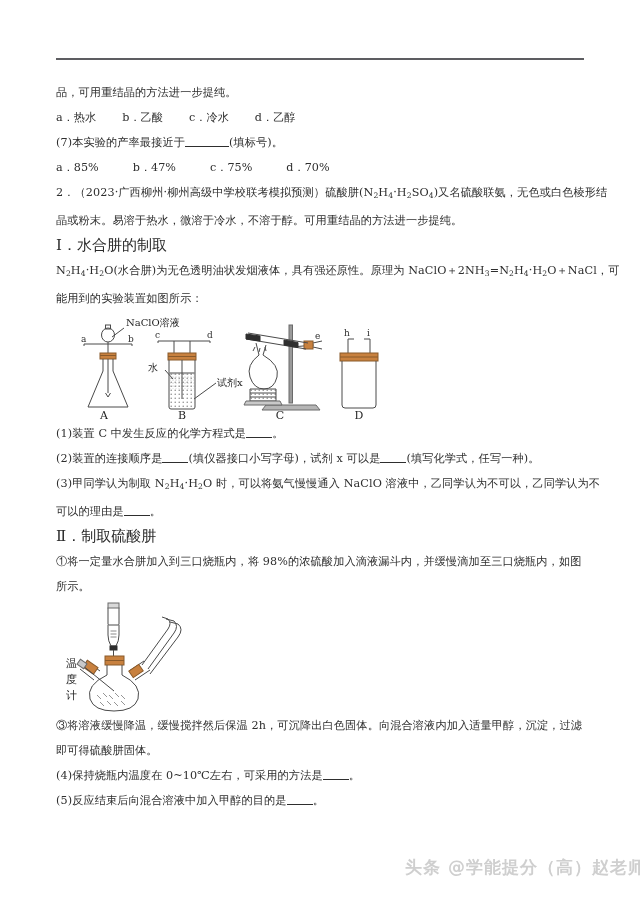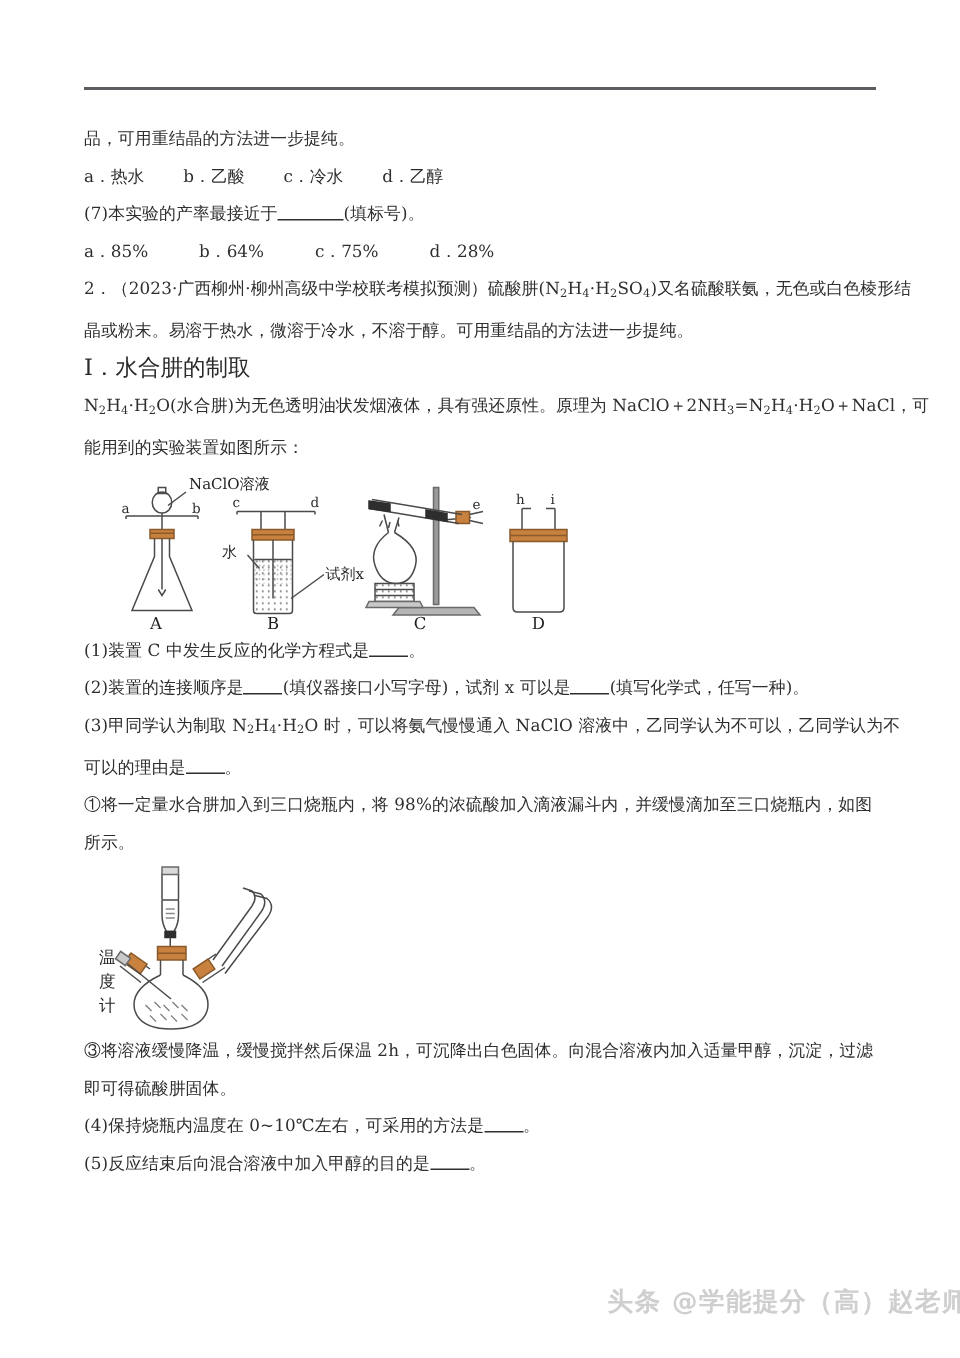--- a/index.html
+++ b/index.html
@@ -92,21 +92,21 @@
 
     <div class="line">品，可用重结晶的方法进一步提纯。</div>
 
     <div class="opts">
       <span class="opt"><span>a．</span><span>热水</span></span><span class="gap-s"></span><span class="opt"><span>b．</span><span>乙酸</span></span><span class="gap-s"></span><span class="opt"><span>c．</span><span>冷水</span></span><span class="gap-s"></span><span class="opt"><span>d．</span><span>乙醇</span></span>
     </div>
 
     <div class="line"><span>(7)本实验的产率最接近于</span><span class="blank-l"></span><span>(填标号)。</span></div>
 
     <div class="opts">
-      <span class="opt"><span>a．</span><span>85%</span></span><span class="gap-m"></span><span class="opt"><span>b．</span><span>64%</span></span><span class="gap-m"></span><span class="opt"><span>c．</span><span>75%</span></span><span class="gap-m"></span><span class="opt"><span>d．</span><span>28%</span></span>
+      <span class="opt"><span>a．</span><span>85%</span></span><span class="gap-m"></span><span class="opt"><span>b．</span><span>47%</span></span><span class="gap-m"></span><span class="opt"><span>c．</span><span>75%</span></span><span class="gap-m"></span><span class="opt"><span>d．</span><span>70%</span></span>
     </div>
 
     <div class="line"><span>2．</span><span>（2023·广西柳州·柳州高级中学校联考模拟预测）</span>硫酸肼(N<sub>2</sub>H<sub>4</sub>·H<sub>2</sub>SO<sub>4</sub>)又名硫酸联氨，无色或白色棱形结</div>
     <div class="line">晶或粉末。易溶于热水，微溶于冷水，不溶于醇。可用重结晶的方法进一步提纯。</div>
 
     <div class="sec-title">Ⅰ．水合肼的制取</div>
 
     <div class="line">N<sub>2</sub>H<sub>4</sub>·H<sub>2</sub>O<span>(水合肼)为无色透明油状发烟液体，具有强还原性。原理为</span> NaClO＋2NH<sub>3</sub>=N<sub>2</sub>H<sub>4</sub>·H<sub>2</sub>O＋NaCl<span>，可</span></div>
     <div class="line">能用到的实验装置如图所示：</div>
 
@@ -219,20 +219,21 @@
       </svg>
     </div>
 
     <div class="line"><span>(1)装置 C 中发生反应的化学方程式是</span><span class="blank-s"></span><span>。</span></div>
 
     <div class="line"><span>(2)装置的连接顺序是</span><span class="blank-s"></span><span>(填仪器接口小写字母)，试剂 x 可以是</span><span class="blank-s"></span><span>(填写化学式，任写一种)。</span></div>
 
     <div class="line">(3)甲同学认为制取 N<sub>2</sub>H<sub>4</sub>·H<sub>2</sub>O 时，可以将氨气慢慢通入 NaClO 溶液中，乙同学认为不可以，乙同学认为不</div>
     <div class="line"><span>可以的理由是</span><span class="blank-s"></span><span>。</span></div>
 
+    <div class="sec-title">Ⅱ．制取硫酸肼</div>
 
     <div class="line">①将一定量水合肼加入到三口烧瓶内，将 98%的浓硫酸加入滴液漏斗内，并缓慢滴加至三口烧瓶内，如图</div>
     <div class="line">所示。</div>
 
     <div class="fig2">
       <svg width="190" height="112" viewBox="0 0 190 112">
         <g stroke="#4a4a4a" stroke-width="1" fill="none">
 
           <rect x="44" y="6" width="11" height="18" rx="1"></rect>
           <rect x="44" y="2" width="11" height="5" fill="#d9d9d9" stroke="#6a6a6a"></rect>

